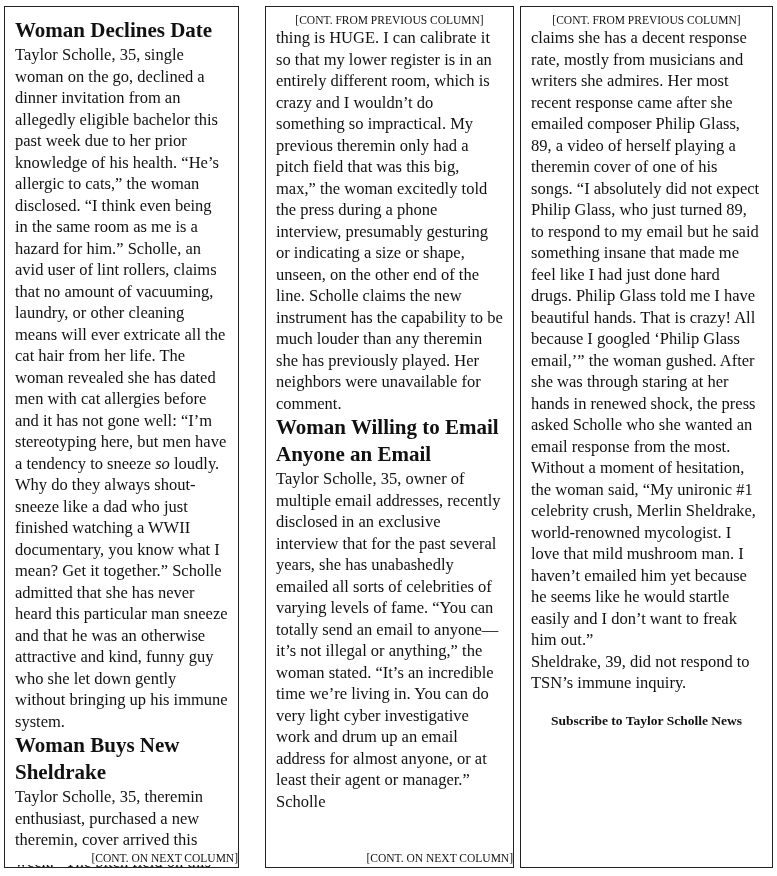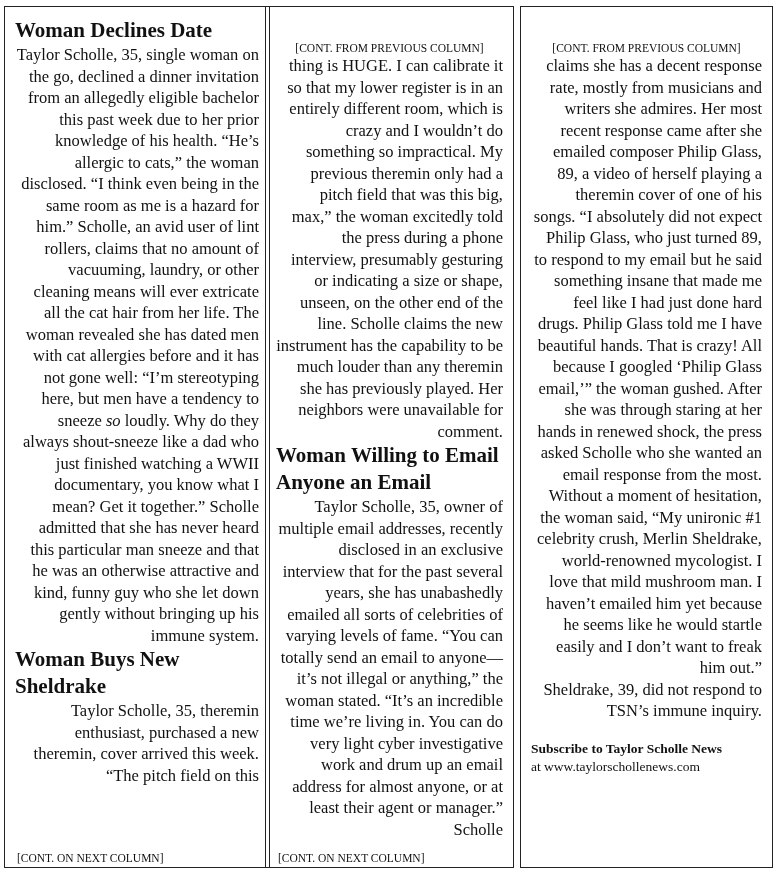--- a/index.html
+++ b/index.html
@@ -1,28 +1,28 @@
 <!DOCTYPE html>
 <html><head>
   <meta charset="utf-8">
   <style>
     html, body { margin: 0; padding: 0; background: #ffffff; }
     body { width: 777px; height: 876px; position: relative; overflow: hidden;
            font-family: "Liberation Serif", "DejaVu Serif", serif; color: #111; }
     .col { position: absolute; top: 6px; height: 862px; border: 1.5px solid #222;
            box-sizing: border-box; padding: 8px 10px 0 10px; overflow: hidden; }
-    #col1 { left: 4px; width: 266px; padding-top: 10px; }
+    #col1 { left: 4px; width: 235px; padding-top: 10px; }
     #col2 { left: 265px; width: 249px; padding-top: 6px; }
     #col3 { left: 520px; width: 253px; padding-top: 6px; }
-    .cont-top { font-size: 11.5px; text-align: center; line-height: 14px; letter-spacing: 0; margin-top: 28px; }
-    .cont-bottom { position: absolute; left: 12px; right: 0; bottom: 2px; font-size: 11.5px;
-                   text-align: left; line-height: 14px; background: #fff; }
+    .cont-top { font-size: 11.5px; text-align: center; line-height: 14px; letter-spacing: 0; }
+    .cont-bottom { position: absolute; left: 0; right: 0; bottom: 2px; font-size: 11.5px;
+                   text-align: right; line-height: 14px; background: #fff; }
     h2 { font-size: 21px; font-weight: bold; margin: 0; line-height: 27px; }
-    p { font-size: 16.5px; line-height: 21.5px; margin: 0; text-align: right; }
-    .footer { margin-top: 18px; text-align: left; font-size: 13.5px; line-height: 18px; }
+    p { font-size: 16.5px; line-height: 21.5px; margin: 0; }
+    .footer { margin-top: 18px; text-align: center; font-size: 13.5px; line-height: 18px; }
     .footer .sub { font-weight: bold; }
   </style>
 </head>
 <body>
 
 <div class="col" id="col1">
   <article>
     <h2>Woman Declines Date</h2>
     <p><span>Taylor Scholle, 35, single woman on the go, declined a dinner invitation from an allegedly eligible bachelor this past week due to her prior knowledge of his health. “He’s allergic to cats,” the woman disclosed. “I think even being in the same room as me is a hazard for him.” Scholle, an avid user of lint rollers, claims that no amount of vacuuming, laundry, or other cleaning means will ever extricate all the cat hair from her life. The woman revealed she has dated men with cat allergies before and it has not gone well: “I’m stereotyping here, but men have a tendency to sneeze </span><em>so</em><span> loudly. Why do they always shout-sneeze like a dad who just finished watching a WWII documentary, you know what I mean? Get it together.” Scholle admitted that she has never heard this particular man sneeze and that he was an otherwise attractive and kind, funny guy who she let down gently without bringing up his immune system.</span></p>
   </article>
@@ -42,15 +42,14 @@
   </article>
   <div class="cont-bottom">[CONT. ON NEXT COLUMN]</div>
 </div>
 
 <div class="col" id="col3">
   <div class="cont-top">[CONT. FROM PREVIOUS COLUMN]</div>
   <p>claims she has a decent response rate, mostly from musicians and writers she admires. Her most recent response came after she emailed composer Philip Glass, 89, a video of herself playing a theremin cover of one of his songs. “I absolutely did not expect Philip Glass, who just turned 89, to respond to my email but he said something insane that made me feel like I had just done hard drugs. Philip Glass told me I have beautiful hands. That is crazy! All because I googled ‘Philip Glass email,’” the woman gushed. After she was through staring at her hands in renewed shock, the press asked Scholle who she wanted an email response from the most. Without a moment of hesitation, the woman said, “My unironic #1 celebrity crush, Merlin Sheldrake, world-renowned mycologist. I love that mild mushroom man. I haven’t emailed him yet because he seems like he would startle easily and I don’t want to freak him out.”</p>
   <p>Sheldrake, 39, did not respond to TSN’s immune inquiry.</p>
   <div class="footer">
     <div class="sub">Subscribe to Taylor Scholle News</div>
-    <div>at www.taylorschollenews.com</div>
   </div>
 </div>
 
 </body></html>

